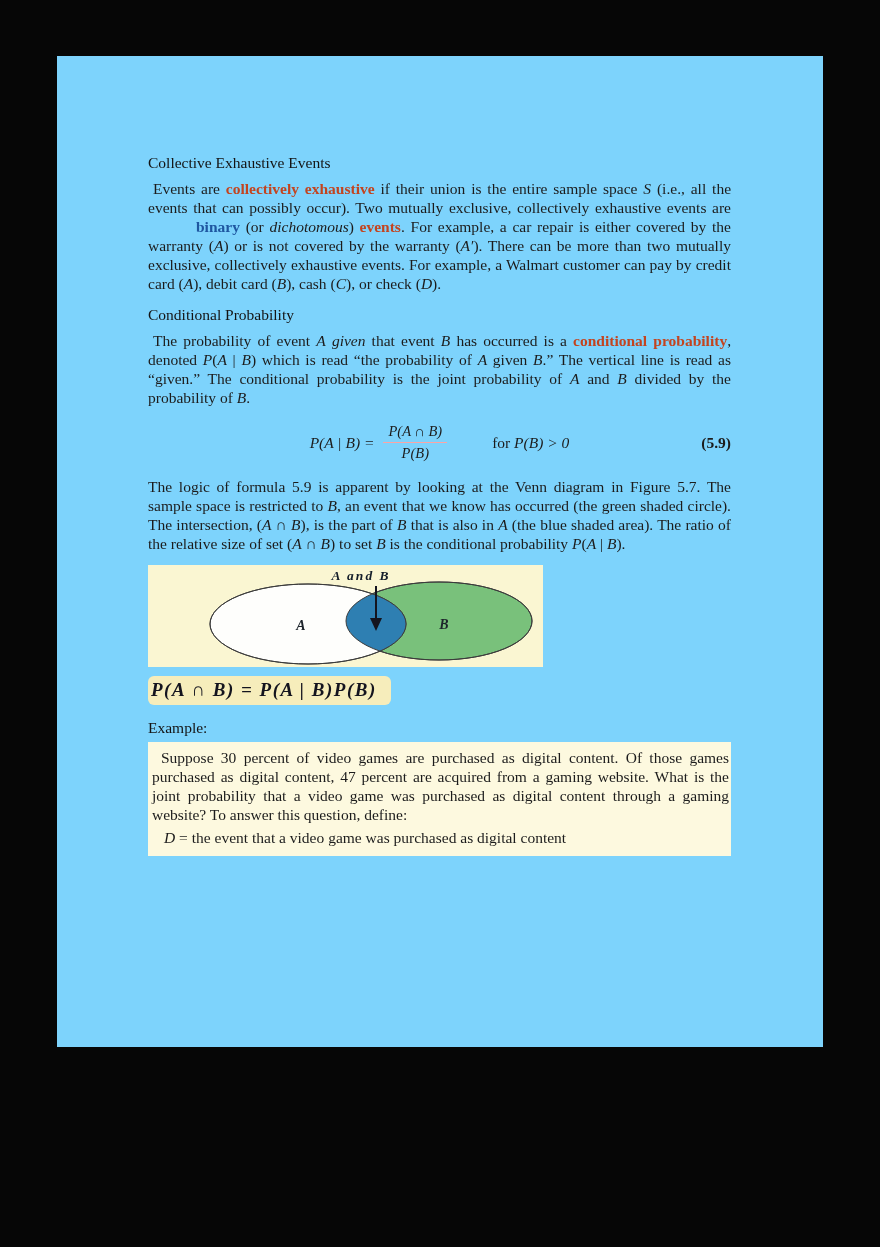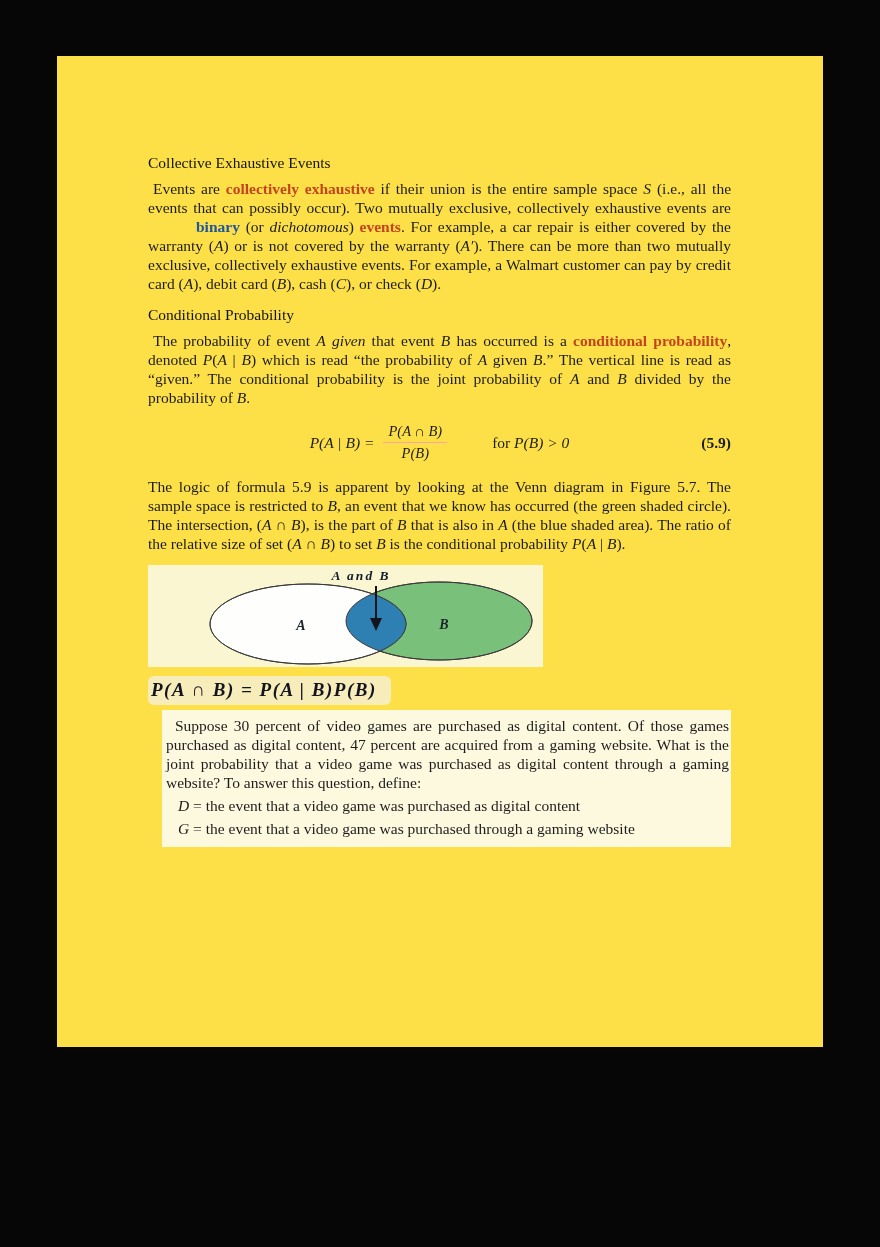--- a/index.html
+++ b/index.html
@@ -8,21 +8,21 @@
     background: #060606;
     font-family: "Liberation Serif", "DejaVu Serif", serif;
     position: relative;
     overflow: hidden;
   }
   .canvas { position: absolute; inset: 0; background: #060606; }
   .page {
     position: absolute;
     left: 57px; top: 56px;
     width: 766px; height: 991px;
-    background: #fde047;
+    background: #7dd3fc;
   }
   .content {
     padding: 97px 92px 0 91px;
     color: #1c1c1c;
   }
   .section-heading {
     font-size: 15.5px;
     line-height: 19px;
     font-weight: 400;
     color: #141414;
@@ -113,21 +113,20 @@
     letter-spacing: 1.5px;
     color: #14141e;
     padding: 3px 14px 4px 3px;
     border-radius: 6px;
   }
 
   .example-box {
     margin-top: 5px;
     background: var(--example-bg, #fdf9df);
     padding: 6px 2px 9px 4px;
-    margin-left: 14px;
   }
   .example-box p.body { margin-top: 0; }
   .def-line {
     font-size: 15.5px;
     line-height: 19px;
     margin: 4px 0 0 12px;
   }
   .def-line:first-of-type { margin-top: 5px; }
 </style>
 </head>
@@ -178,22 +177,22 @@
           <text x="153" y="65" text-anchor="middle" class="venn-label">A</text>
           <text x="296" y="64" text-anchor="middle" class="venn-label">B</text>
         </svg>
       </div>
 
 
       <div class="law-formula-wrap">
         <span class="law-formula">P(A ∩ B) = P(A | B)P(B)</span>
       </div>
 
+      <div class="plain-label mt-example">Example:</div>
 
       <div class="example-box">
         <p class="body indent-md"><span>Suppose 30 percent of video games are purchased as digital content. Of those games purchased as digital content, 47 percent are acquired from a gaming website. What is the joint probability that a video game was purchased as digital content through a gaming website? To answer this question, define:</span></p>
         <p class="def-line"><span class="i">D</span><span> = the event that a video game was purchased as digital content</span></p>
-        <p class="def-line"><span class="i">G</span><span> = the event that a video game was purchased through a gaming website</span></p>
       </div>
 
     </div>
   </div>
 </div>
 
 </body></html>

